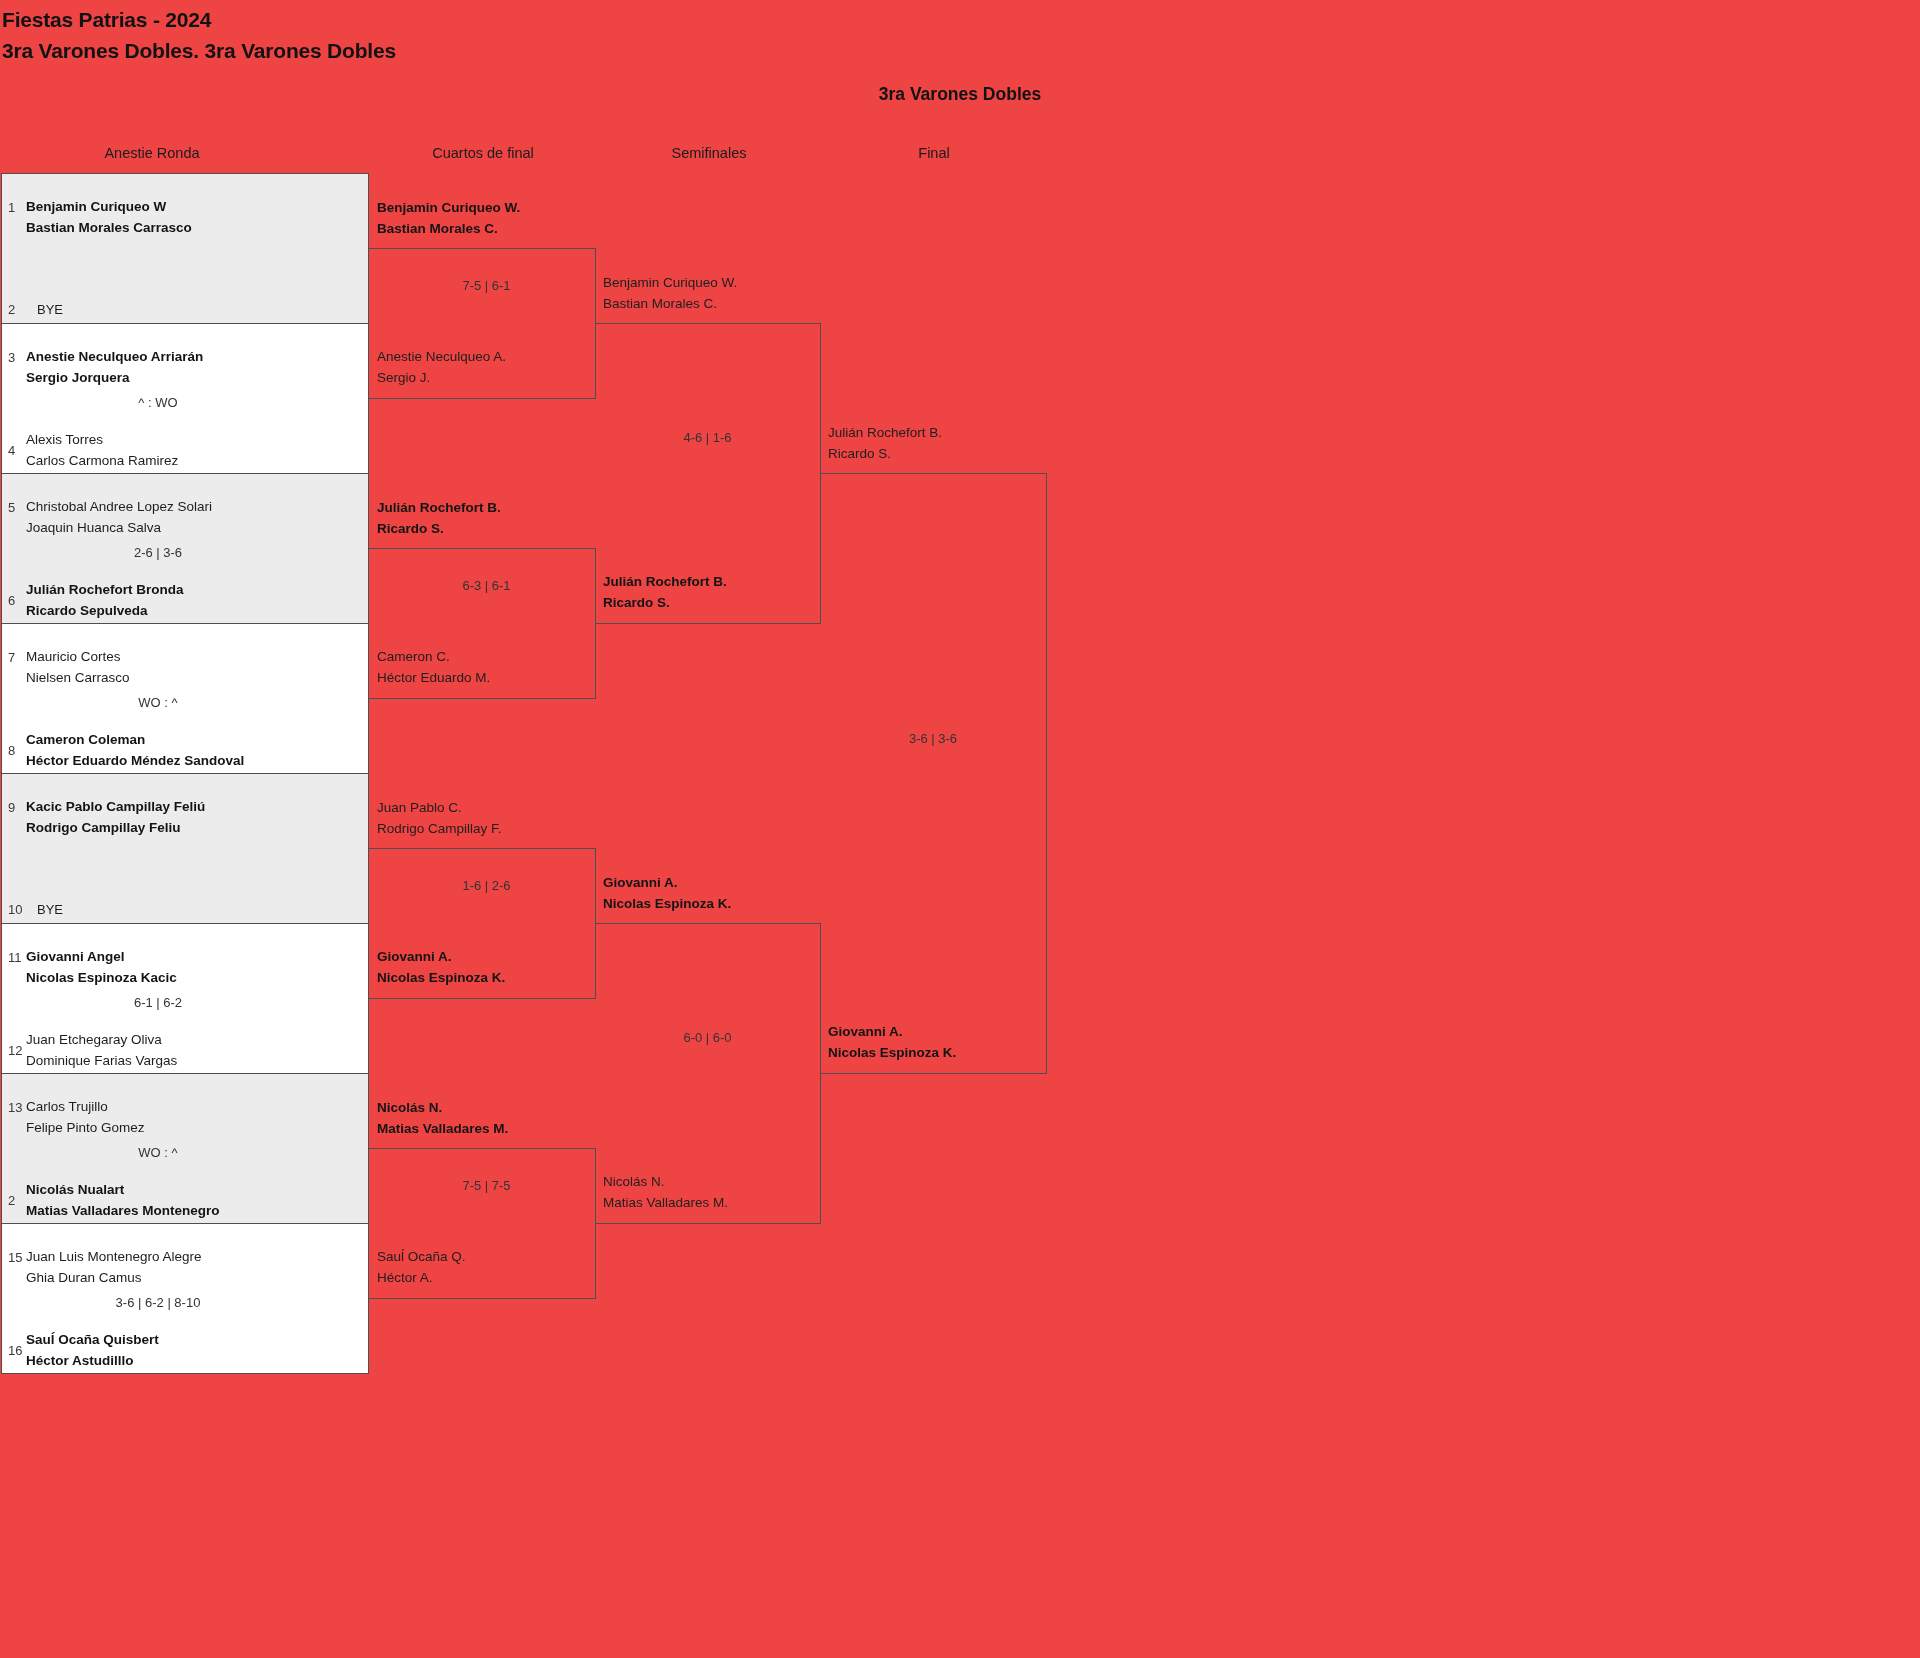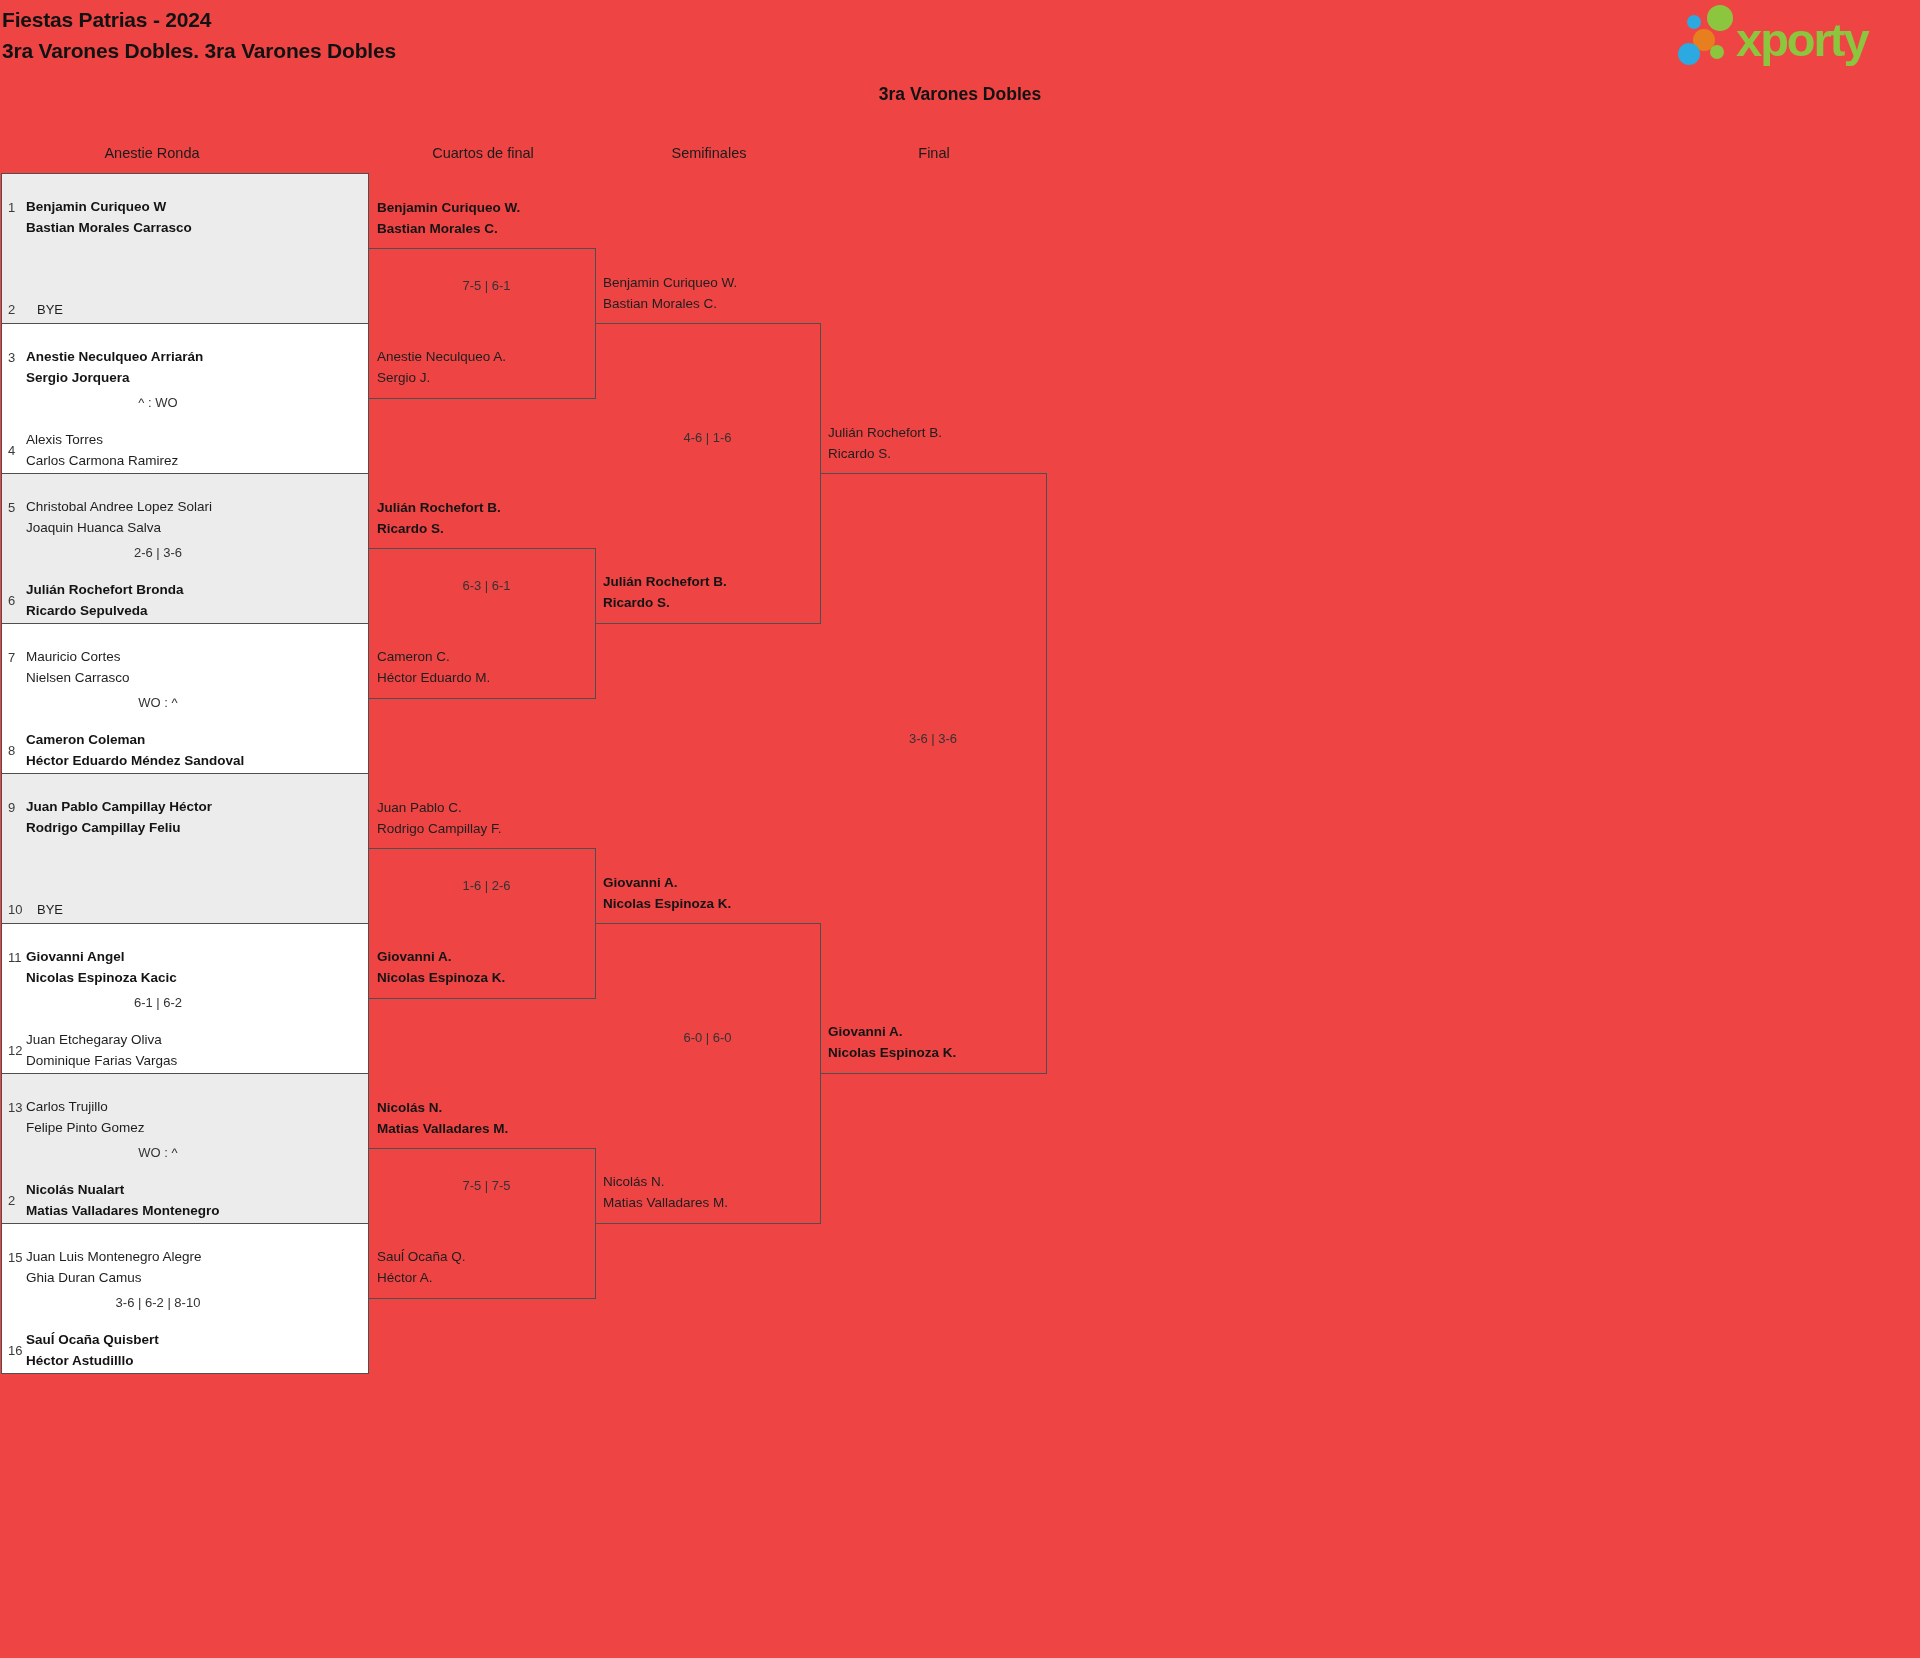--- a/index.html
+++ b/index.html
@@ -53,30 +53,20 @@
 </head>
 <body>
 
 <div class="page">
 
   <div class="titles">
     <div>Fiestas Patrias - 2024</div>
     <div>3ra Varones Dobles. 3ra Varones Dobles</div>
   </div>
 
-  <div class="logo">
-    <svg width="225" height="64" viewBox="0 0 225 64">
-      <circle cx="20" cy="17" r="7" fill="#2BA9E0"></circle>
-      <circle cx="46" cy="13" r="13" fill="#8CC63F"></circle>
-      <circle cx="30" cy="35" r="11" fill="#E87F1E"></circle>
-      <circle cx="15" cy="49" r="11" fill="#2BA9E0"></circle>
-      <circle cx="43" cy="47" r="7" fill="#8CC63F"></circle>
-      <text x="62" y="51" fill="#8CC63F">xporty</text>
-    </svg>
-  </div>
 
   <div class="event-heading">3ra Varones Dobles</div>
 
   <div class="hdr" style="left:152px">Anestie Ronda</div>
   <div class="hdr" style="left:483px">Cuartos de final</div>
   <div class="hdr" style="left:709px">Semifinales</div>
   <div class="hdr" style="left:934px">Final</div>
 
   <div class="r1 shade" style="top:173px">
     <div class="seed st">1</div>
@@ -128,21 +118,21 @@
     <div class="seed sb">8</div>
     <div class="team tb bold">
       <div>Cameron Coleman</div>
       <div>Héctor Eduardo Méndez Sandoval</div>
     </div>
   </div>
 
   <div class="r1 shade" style="top:773px">
     <div class="seed st">9</div>
     <div class="team tt bold">
-      <div>Juan Pablo Campillay Héctor</div>
+      <div>Kacic Pablo Campillay Feliú</div>
       <div>Rodrigo Campillay Feliu</div>
     </div>
     <div class="byerow">
       <span class="bseed">10</span>
       <span>BYE</span>
     </div>
   </div>
 
   <div class="r1" style="top:923px">
     <div class="seed st">11</div>

